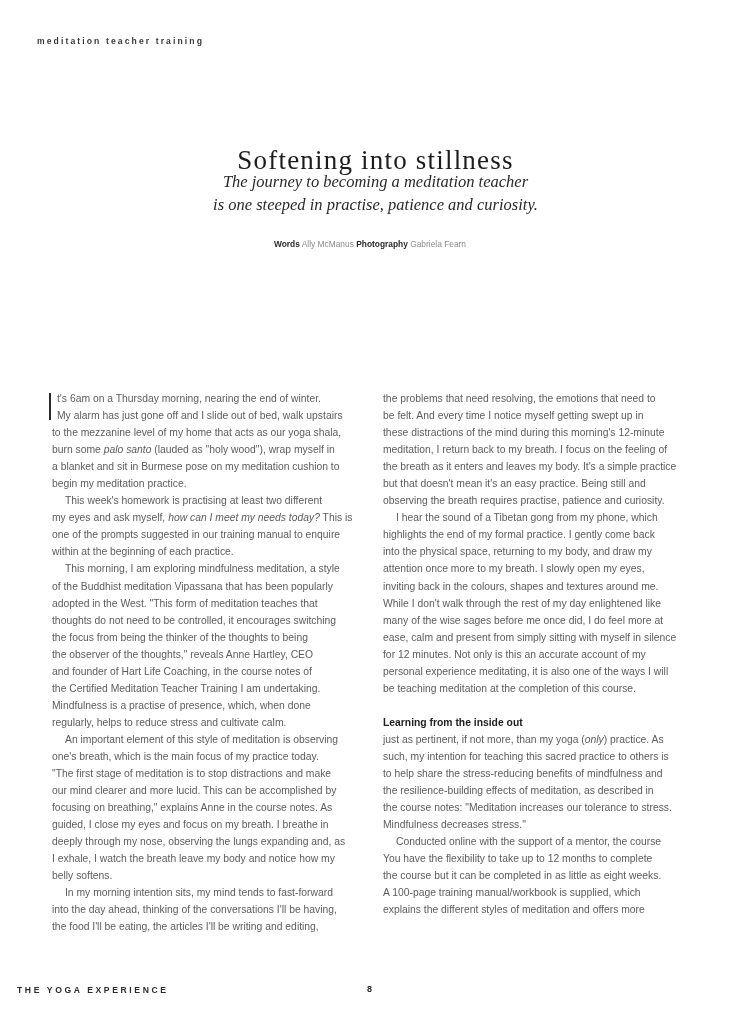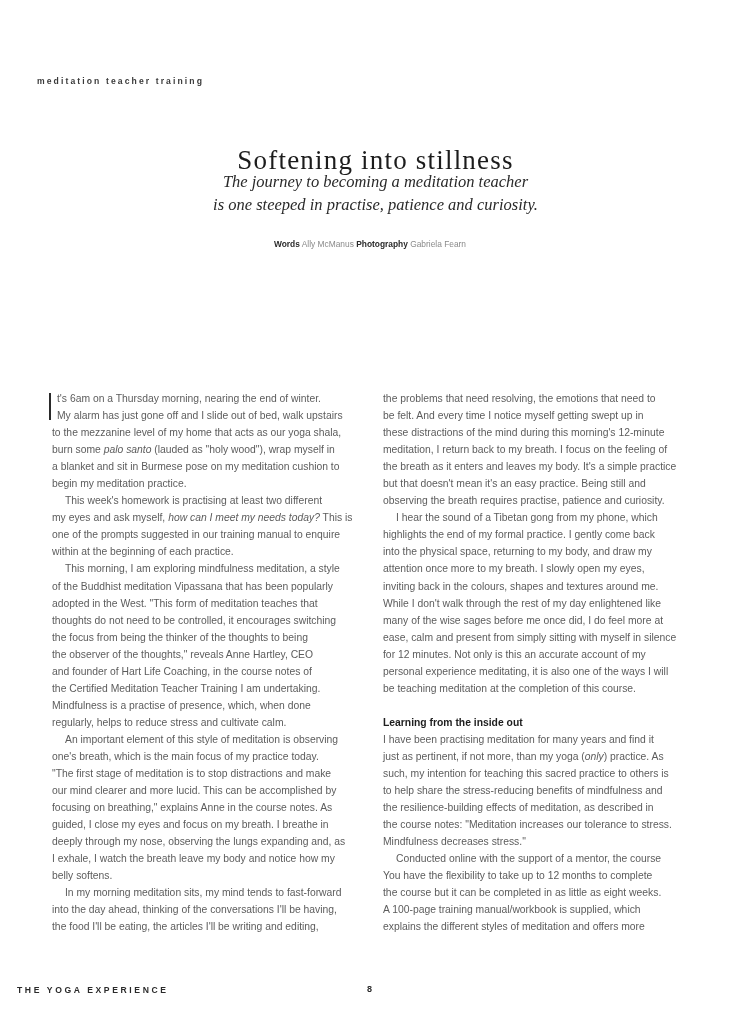--- a/index.html
+++ b/index.html
@@ -1,21 +1,21 @@
 <!DOCTYPE html>
 <html><head>
   <meta charset="utf-8">
   <style>
     * { margin: 0; padding: 0; box-sizing: border-box; }
     html, body { width: 751px; height: 1024px; background: #ffffff; overflow: hidden; }
     body { position: relative; font-family: "Liberation Sans", "DejaVu Sans", sans-serif; color: #5a5a5a; }
 
     .running-head {
       position: absolute; left: 37px; top: 36px;
-      font-size: 8.6px; letter-spacing: 2.1px; color: #3a3a3a; font-weight: 600; margin-top: 40px;
+      font-size: 8.6px; letter-spacing: 2.1px; color: #3a3a3a; font-weight: 600;
     }
 
     .title {
       position: absolute; left: 0; top: 115px; width: 751px; text-align: center;
       font-family: Liberation Serif, serif; font-size: 27px; letter-spacing: 1.2px;
       color: #1c1c1c; font-weight: 400; margin-top: 30px;
     }
 
     .standfirst {
       position: absolute; left: 0; top: 170px; width: 751px; text-align: center;
@@ -98,21 +98,21 @@
     <span class="line">regularly, helps to reduce stress and cultivate calm.</span>
     <span class="line indent">An important element of this style of meditation is observing</span>
     <span class="line">one's breath, which is the main focus of my practice today.</span>
     <span class="line">"The first stage of meditation is to stop distractions and make</span>
     <span class="line">our mind clearer and more lucid. This can be accomplished by</span>
     <span class="line">focusing on breathing," explains Anne in the course notes. As</span>
     <span class="line">guided, I close my eyes and focus on my breath. I breathe in</span>
     <span class="line">deeply through my nose, observing the lungs expanding and, as</span>
     <span class="line">I exhale, I watch the breath leave my body and notice how my</span>
     <span class="line">belly softens.</span>
-    <span class="line indent">In my morning meditation sits, my mind tends to fast-forward</span>
+    <span class="line indent">In my morning intention sits, my mind tends to fast-forward</span>
     <span class="line">into the day ahead, thinking of the conversations I'll be having,</span>
     <span class="line">the food I'll be eating, the articles I'll be writing and editing,</span>
   </div>
 <div class="column col-right" id="col-right">
     <span class="line">the problems that need resolving, the emotions that need to</span>
     <span class="line">be felt. And every time I notice myself getting swept up in</span>
     <span class="line">these distractions of the mind during this morning's 12-minute</span>
     <span class="line">meditation, I return back to my breath. I focus on the feeling of</span>
     <span class="line">the breath as it enters and leaves my body. It's a simple practice</span>
     <span class="line">but that doesn't mean it's an easy practice. Being still and</span>
@@ -123,21 +123,20 @@
     <span class="line">attention once more to my breath. I slowly open my eyes,</span>
     <span class="line">inviting back in the colours, shapes and textures around me.</span>
     <span class="line">While I don't walk through the rest of my day enlightened like</span>
     <span class="line">many of the wise sages before me once did, I do feel more at</span>
     <span class="line">ease, calm and present from simply sitting with myself in silence</span>
     <span class="line">for 12 minutes. Not only is this an accurate account of my</span>
     <span class="line">personal experience meditating, it is also one of the ways I will</span>
     <span class="line">be teaching meditation at the completion of this course.</span>
     <span class="gap"></span>
     <span class="line subhead">Learning from the inside out</span>
-    <span class="line">I have been practising meditation for many years and find it</span>
     <span class="line"><span>just as pertinent, if not more, than my yoga (</span><em>only</em><span>) practice. As</span></span>
     <span class="line">such, my intention for teaching this sacred practice to others is</span>
     <span class="line">to help share the stress-reducing benefits of mindfulness and</span>
     <span class="line">the resilience-building effects of meditation, as described in</span>
     <span class="line">the course notes: "Meditation increases our tolerance to stress.</span>
     <span class="line">Mindfulness decreases stress."</span>
     <span class="line indent">Conducted online with the support of a mentor, the course</span>
     <span class="line">You have the flexibility to take up to 12 months to complete</span>
     <span class="line">the course but it can be completed in as little as eight weeks.</span>
     <span class="line">A 100-page training manual/workbook is supplied, which</span>

